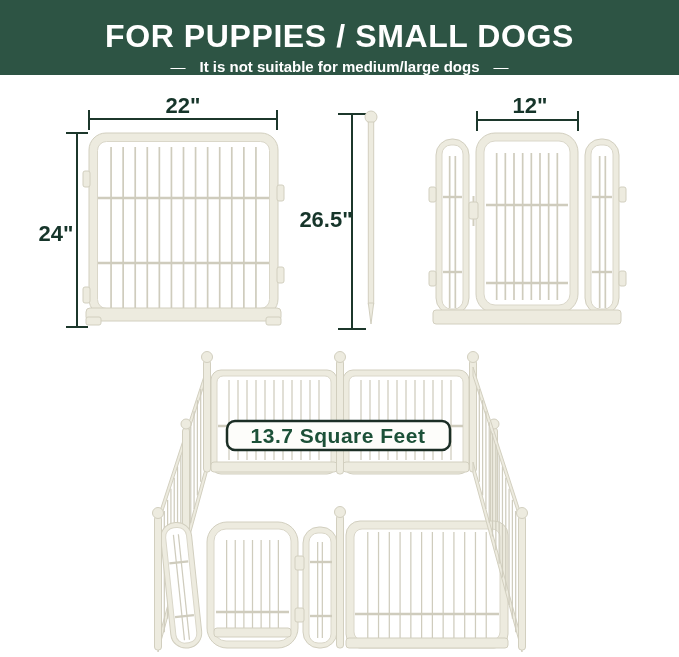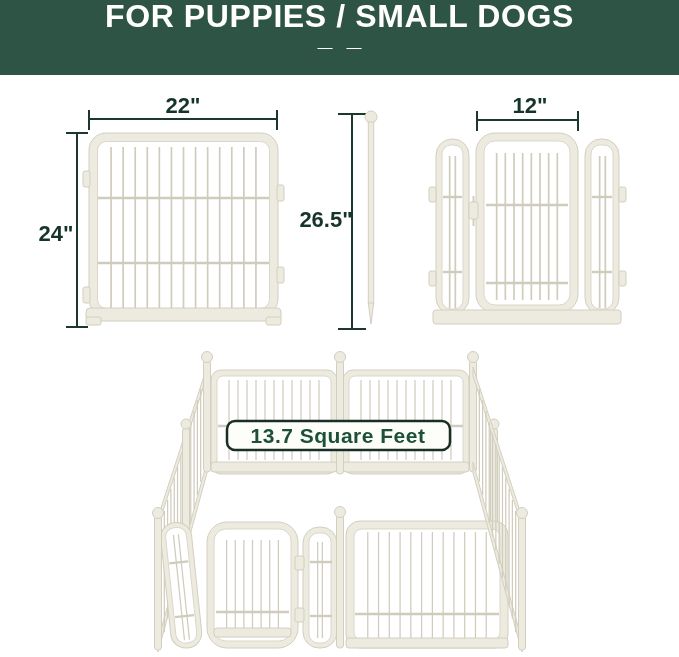--- a/index.html
+++ b/index.html
@@ -2,21 +2,21 @@
 <html><head>
 <meta charset="utf-8">
 <style>
   html,body{margin:0;padding:0;}
   body{
     width:679px;height:657px;background:#ffffff;overflow:hidden;
     font-family:"Liberation Sans",sans-serif;
   }
   .banner{
     height:75px;background:#2d5444;color:#ffffff;
-    display:flex;flex-direction:column;align-items:center;justify-content:flex-start;
+    display:flex;flex-direction:column;align-items:center;justify-content:flex-end;
   }
   .banner h1{
     margin:0;font-size:32px;line-height:1.05;font-weight:bold;letter-spacing:.6px;
   }
   .banner-sub{
     margin-top:4px;font-size:15px;display:flex;align-items:center;gap:14px;font-weight:bold;
   }
   .banner-sub .dash{font-weight:normal;}
   svg{display:block;}
   svg text{font-family:"Liberation Sans",sans-serif;}
@@ -30,20 +30,21 @@
   .badge-rect{fill:#fdfdfa;stroke:#1b2e25;stroke-width:2.5;}
   .badge-text{fill:#1c5138;font-size:21px;font-weight:bold;text-anchor:middle;letter-spacing:.5px;}
 </style>
 </head>
 <body>
 
 <header class="banner">
   <h1>FOR PUPPIES / SMALL DOGS</h1>
   <div class="banner-sub">
     <span class="dash">—</span>
+    <span>It is not suitable for medium/large dogs</span>
     <span class="dash">—</span>
   </div>
 </header>
 
 <svg width="679" height="582" viewBox="0 75 679 582" xmlns="http://www.w3.org/2000/svg">
 
   <g>
     <rect class="frame" x="89" y="133" width="189" height="183" rx="17"></rect>
     <rect class="inner" x="97.5" y="141.5" width="172" height="167" rx="9"></rect>
     <g class="bars">

